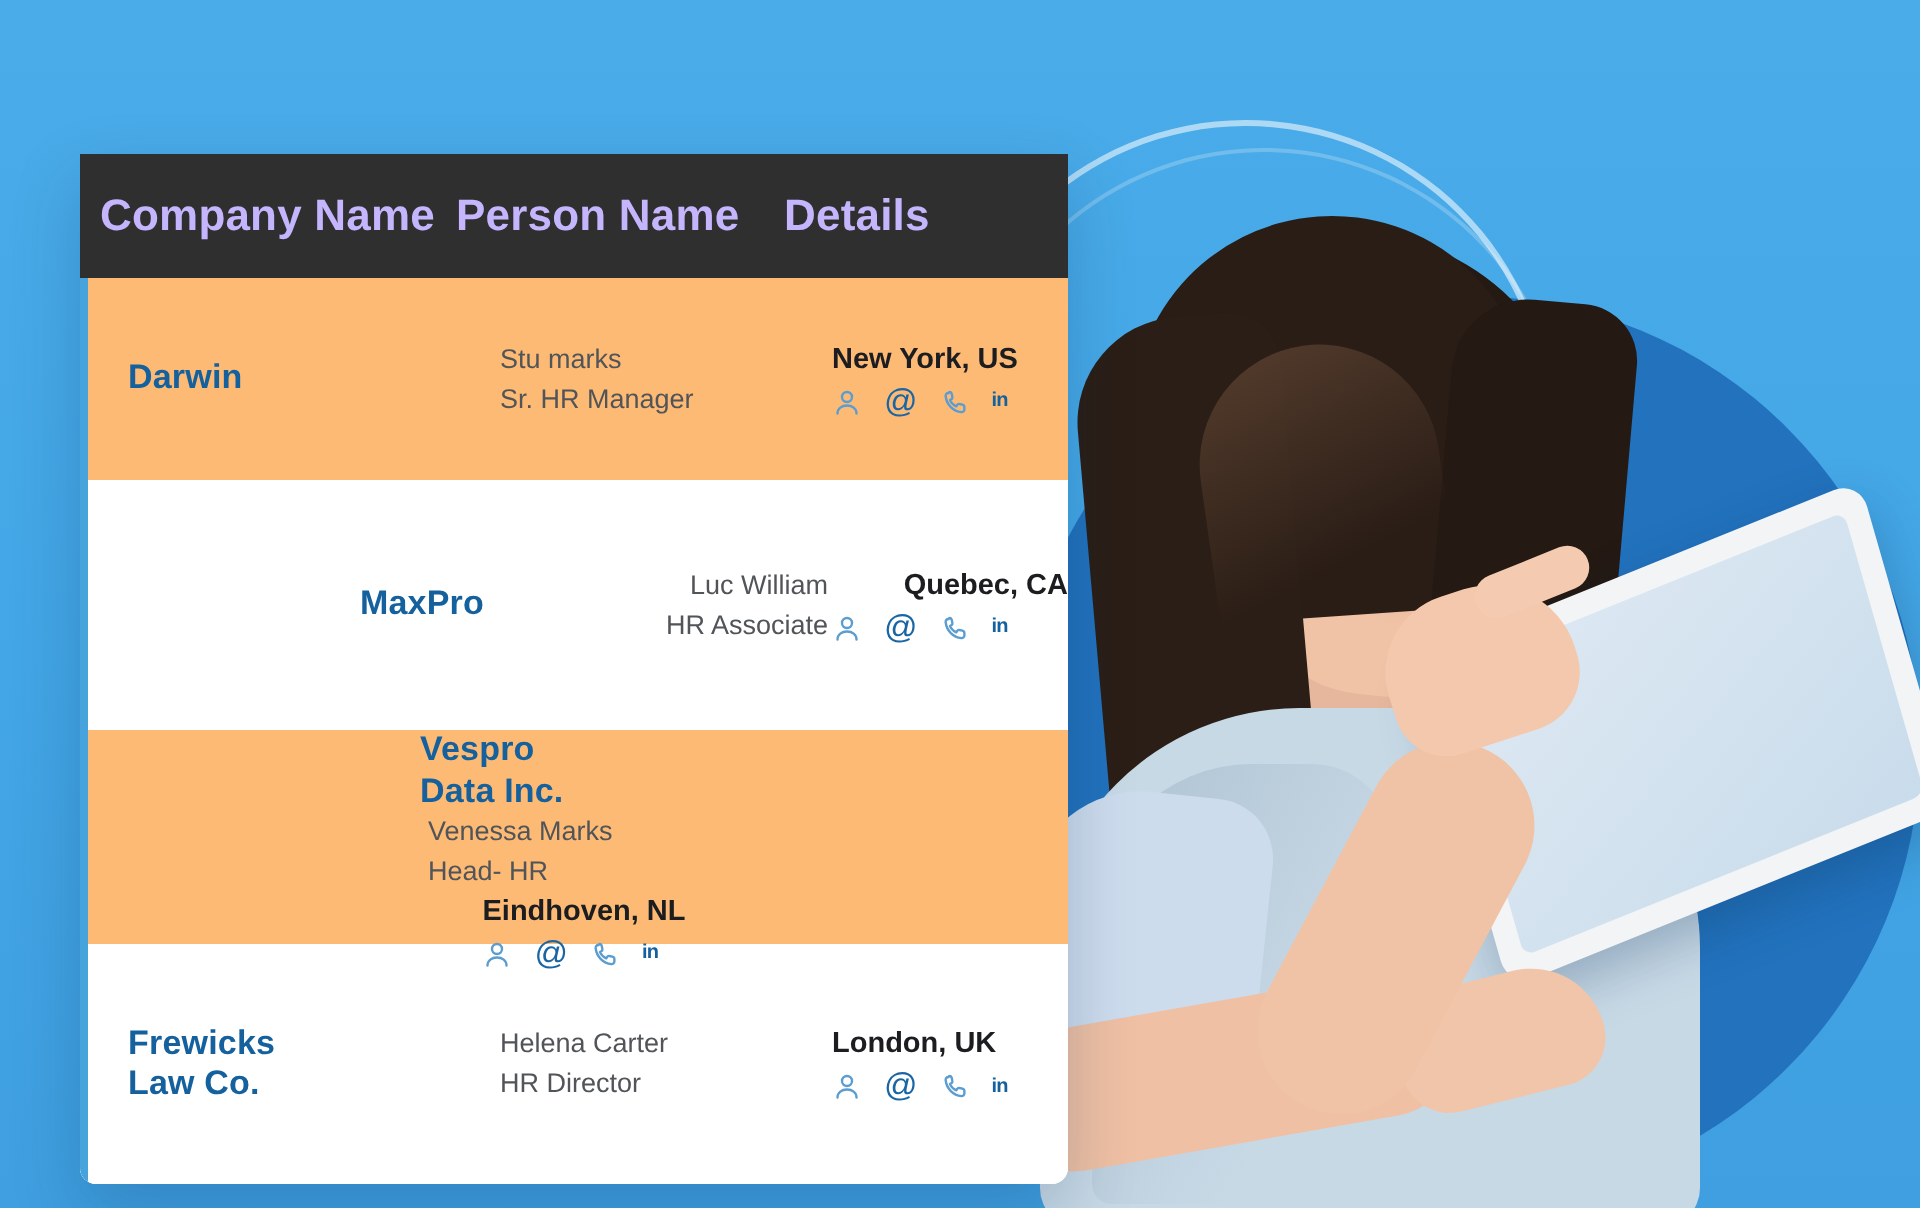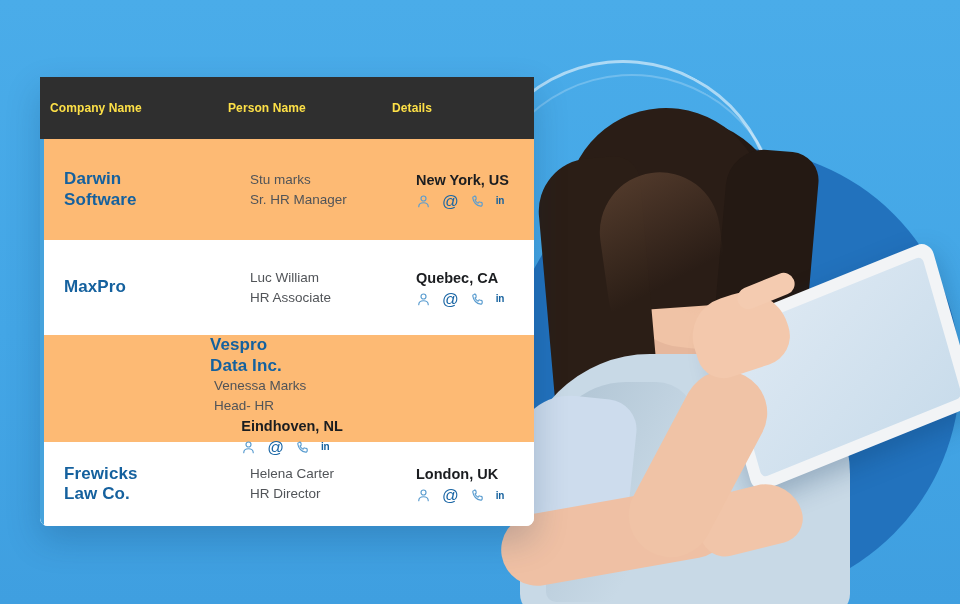--- a/index.html
+++ b/index.html
@@ -331,22 +331,22 @@
   }
 
   .table-head {
     display: flex;
     align-items: center;
     height: 62px;
     background: #2f2f2f;
     padding-left: 10px;
   }
   .table-head .th {
-    color: #fde047;
-    font-size: 12px;
+    color: #c4b5fd;
+    font-size: 22px;
     font-weight: bold;
     letter-spacing: .1px;
   }
 
   .col-company { width: 178px; flex: none; }
   .col-person  { width: 164px; flex: none; }
   .col-details { flex: 1 1 auto; }
 
   .row {
     display: flex;
@@ -462,21 +462,20 @@
 
     <div class="table-head">
       <div class="th col-company">Company Name</div>
       <div class="th col-person">Person Name</div>
       <div class="th col-details">Details</div>
     </div>
 
     <div class="row alt" style="height:101px;">
       <div class="col-company" style="padding-left:14px;">
         <div class="company">Darwin</div>
-        <div class="company">Software</div>
       </div>
       <div class="col-person" style="padding-left:8px;">
         <div class="person-name">Stu marks</div>
         <div class="person-title">Sr. HR Manager</div>
       </div>
       <div class="col-details" style="padding-left:2px;">
         <div class="location">New York, US</div>
         <div class="icons">
           <span class="ico">
             <svg width="15" height="15" viewBox="0 0 24 24" fill="none" stroke="#5b9dd0" stroke-width="1.9" stroke-linecap="round" stroke-linejoin="round">
@@ -488,21 +487,21 @@
           <span class="ico">
             <svg width="15" height="15" viewBox="0 0 24 24" fill="none" stroke="#5b9dd0" stroke-width="1.9" stroke-linecap="round" stroke-linejoin="round">
                 <path d="M7.6 3.2c1 0 1.6.7 1.8 1.6l.5 2.3c.2.8-.1 1.5-.8 1.9l-1.1.7c1 2.3 2.7 4 5 5l.7-1.1c.4-.7 1.1-1 1.9-.8l2.3.5c.9.2 1.6.8 1.6 1.8v2c0 1.3-1.1 2.3-2.4 2.2C10.6 18.7 5.3 13.4 4.5 6.4 4.4 5.1 5.4 4 6.7 4z"></path>
               </svg>
           </span>
           <span class="ico ico-in">in</span>
         </div>
       </div>
     </div>
 
-    <div class="row plain" style="height:95px;">
+    <div class="row plain" style="height:125px;text-align:right;">
       <div class="col-company" style="padding-left:14px;">
         <div class="company">MaxPro</div>
       </div>
       <div class="col-person" style="padding-left:8px;">
         <div class="person-name">Luc William</div>
         <div class="person-title">HR Associate</div>
       </div>
       <div class="col-details" style="padding-left:2px;">
         <div class="location">Quebec, CA</div>
         <div class="icons">
@@ -545,21 +544,21 @@
           <span class="ico">
             <svg width="15" height="15" viewBox="0 0 24 24" fill="none" stroke="#5b9dd0" stroke-width="1.9" stroke-linecap="round" stroke-linejoin="round">
                 <path d="M7.6 3.2c1 0 1.6.7 1.8 1.6l.5 2.3c.2.8-.1 1.5-.8 1.9l-1.1.7c1 2.3 2.7 4 5 5l.7-1.1c.4-.7 1.1-1 1.9-.8l2.3.5c.9.2 1.6.8 1.6 1.8v2c0 1.3-1.1 2.3-2.4 2.2C10.6 18.7 5.3 13.4 4.5 6.4 4.4 5.1 5.4 4 6.7 4z"></path>
               </svg>
           </span>
           <span class="ico ico-in">in</span>
         </div>
       </div>
     </div>
 
-    <div class="row plain" style="height:84px;">
+    <div class="row plain" style="height:120px;">
       <div class="col-company" style="padding-left:14px;">
         <div class="company">Frewicks</div>
         <div class="company">Law Co.</div>
       </div>
       <div class="col-person" style="padding-left:8px;">
         <div class="person-name">Helena Carter</div>
         <div class="person-title">HR Director</div>
       </div>
       <div class="col-details" style="padding-left:2px;">
         <div class="location">London, UK</div>

